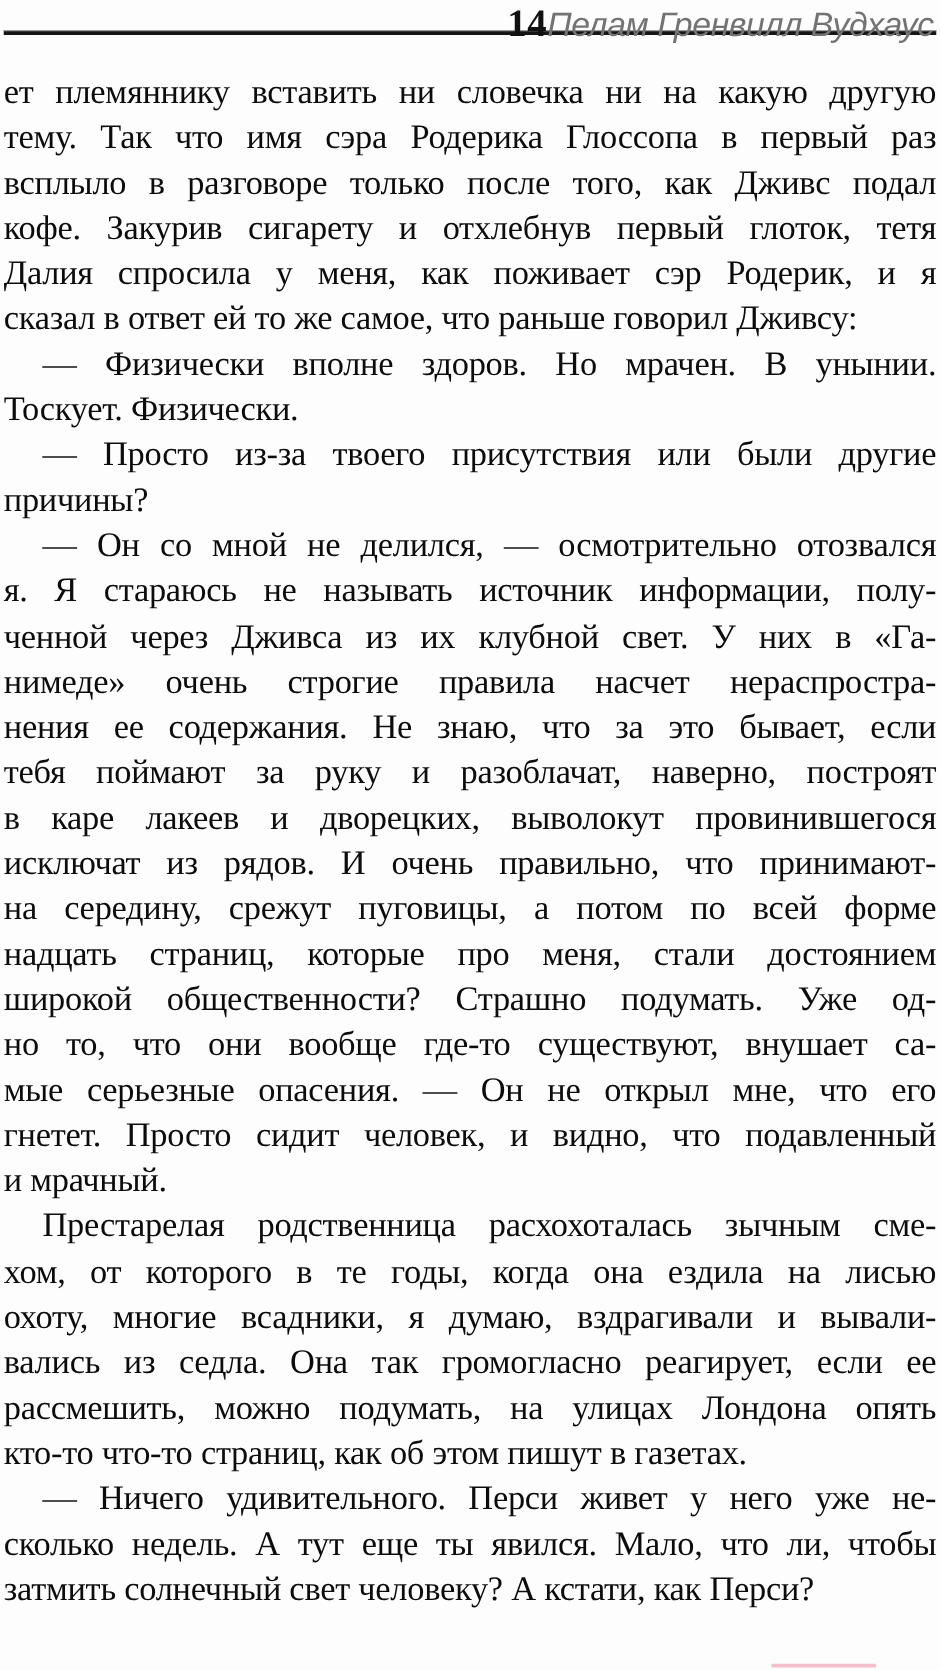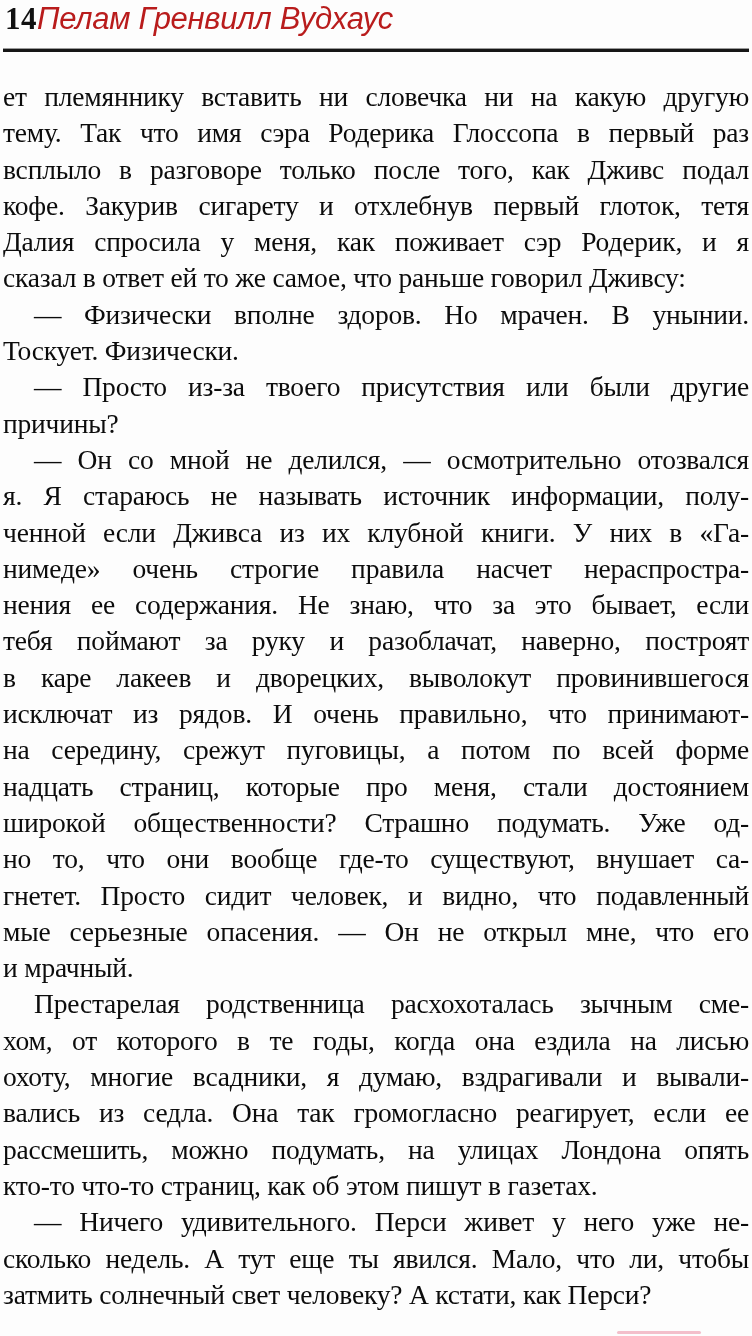--- a/index.html
+++ b/index.html
@@ -16,39 +16,39 @@
   .page {
     width: 752px;
     height: 1336px;
     box-sizing: border-box;
     padding: 0 3px;
     position: relative;
   }
   
   .header {
     display: flex;
-    justify-content: flex-start;
+    justify-content: flex-end;
     align-items: baseline;
     padding: 1px 2px 0 2px;
-    height: 48px;
+    height: 24px;
     box-sizing: border-box;
   }
   .page-number {
     font-family: "Liberation Serif", "DejaVu Serif", serif;
     font-size: 31px;
     font-weight: 700;
     color: #111;
     letter-spacing: 0.5px;
   }
   .running-title {
     font-family: "Liberation Sans", "DejaVu Sans", sans-serif;
     font-style: italic;
-    font-size: 31px;
+    font-size: 27px;
     font-weight: 500;
-    color: #b91c1c;
+    color: #737373;
     letter-spacing: -0.3px;
   }
   .header-rule {
     height: 3px;
     background: #161616;
     border-top: 1px solid #9b9b9b;
     margin: 0;
   }
   
   .text-block {
@@ -100,32 +100,32 @@
       <div class="line">всплыло в разговоре только после того, как Дживс подал</div>
       <div class="line">кофе. Закурив сигарету и отхлебнув первый глоток, тетя</div>
       <div class="line">Далия спросила у меня, как поживает сэр Родерик, и я</div>
       <div class="line para-end">сказал в ответ ей то же самое, что раньше говорил Дживсу:</div>
       <div class="line start-indent">— Физически вполне здоров. Но мрачен. В унынии.</div>
       <div class="line para-end">Тоскует. Физически.</div>
       <div class="line start-indent">— Просто из-за твоего присутствия или были другие</div>
       <div class="line para-end">причины?</div>
       <div class="line start-indent">— Он со мной не делился, — осмотрительно отозвался</div>
       <div class="line">я. Я стараюсь не называть источник информации, полу-</div>
-      <div class="line">ченной если Дживса из их клубной книги. У них в «Га-</div>
+      <div class="line">ченной через Дживса из их клубной свет. У них в «Га-</div>
       <div class="line">нимеде» очень строгие правила насчет нераспростра-</div>
       <div class="line">нения ее содержания. Не знаю, что за это бывает, если</div>
       <div class="line">тебя поймают за руку и разоблачат, наверно, построят</div>
       <div class="line">в каре лакеев и дворецких, выволокут провинившегося</div>
       <div class="line">исключат из рядов. И очень правильно, что принимают-</div>
       <div class="line">на середину, срежут пуговицы, а потом по всей форме</div>
       <div class="line">надцать страниц, которые про меня, стали достоянием</div>
       <div class="line">широкой общественности? Страшно подумать. Уже од-</div>
       <div class="line">но то, что они вообще где-то существуют, внушает са-</div>
+      <div class="line">мые серьезные опасения. — Он не открыл мне, что его</div>
       <div class="line">гнетет. Просто сидит человек, и видно, что подавленный</div>
-      <div class="line">мые серьезные опасения. — Он не открыл мне, что его</div>
       <div class="line para-end">и мрачный.</div>
       <div class="line start-indent">Престарелая родственница расхохоталась зычным сме-</div>
       <div class="line">хом, от которого в те годы, когда она ездила на лисью</div>
       <div class="line">охоту, многие всадники, я думаю, вздрагивали и вывали-</div>
       <div class="line">вались из седла. Она так громогласно реагирует, если ее</div>
       <div class="line">рассмешить, можно подумать, на улицах Лондона опять</div>
       <div class="line para-end">кто-то что-то страниц, как об этом пишут в газетах.</div>
       <div class="line start-indent">— Ничего удивительного. Перси живет у него уже не-</div>
       <div class="line">сколько недель. А тут еще ты явился. Мало, что ли, чтобы</div>
       <div class="line para-end">затмить солнечный свет человеку? А кстати, как Перси?</div>

